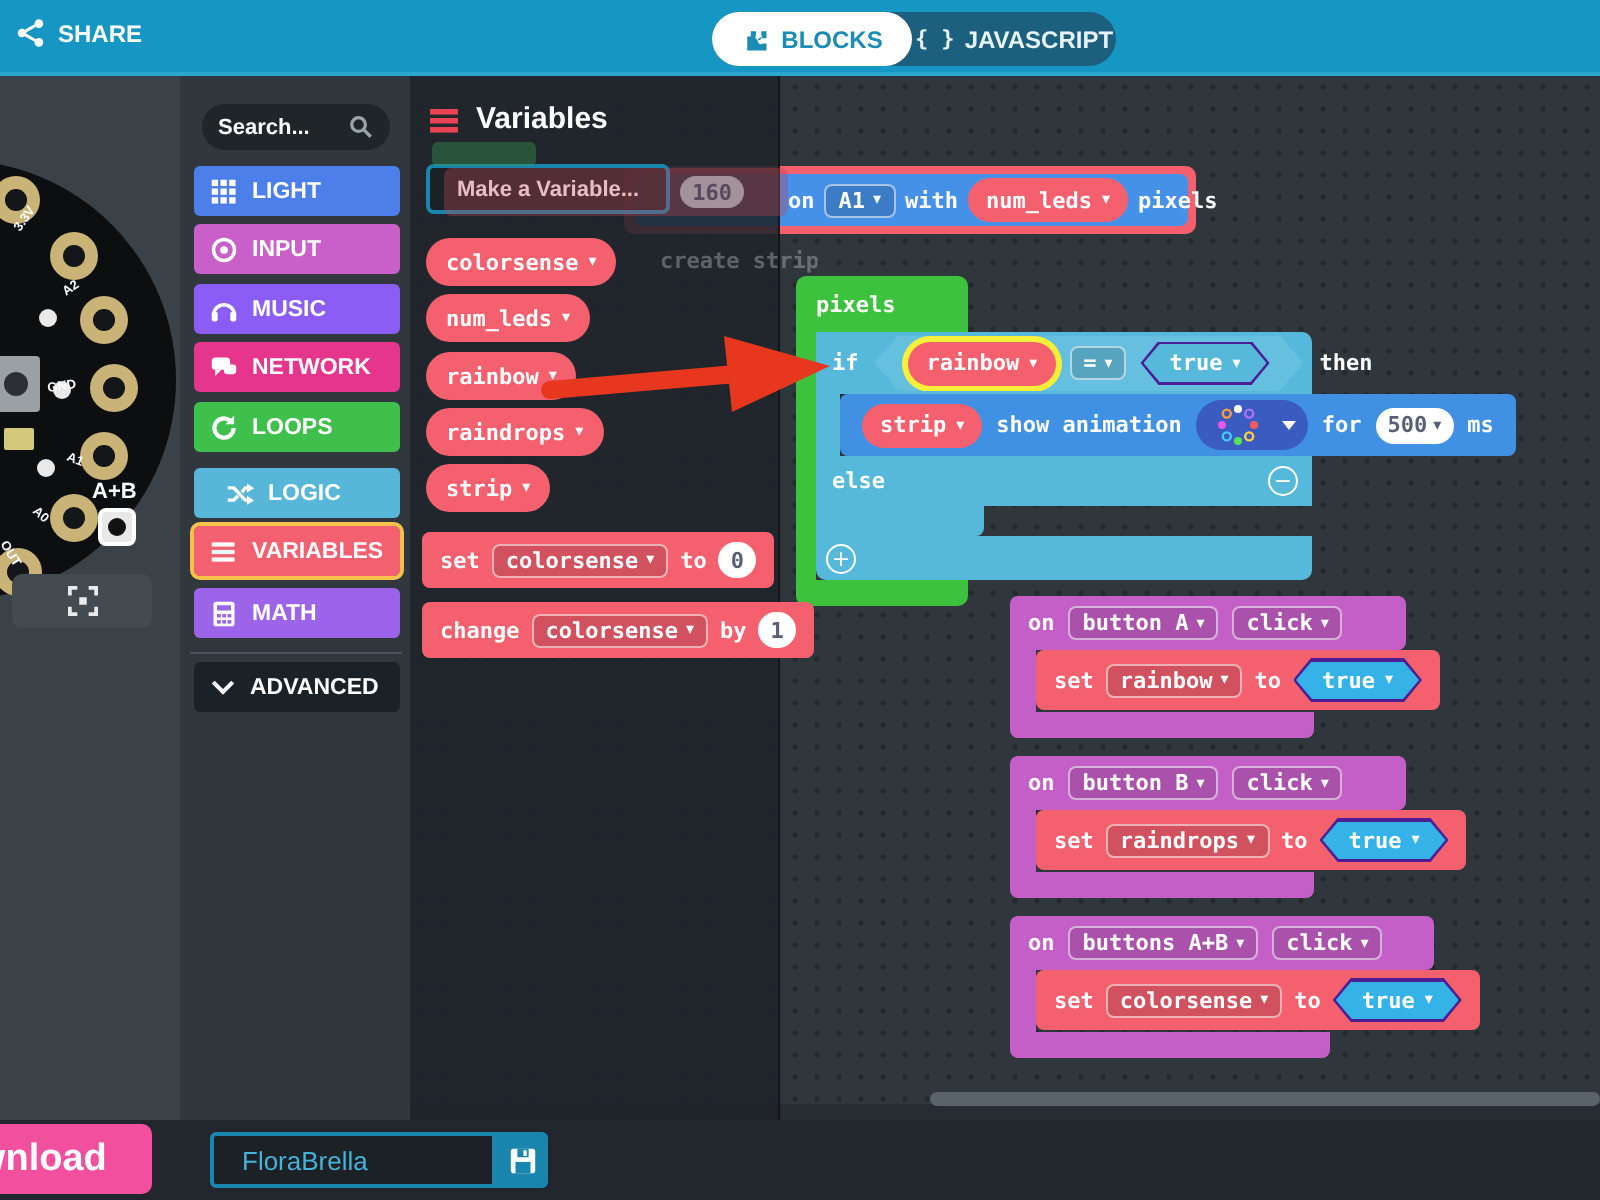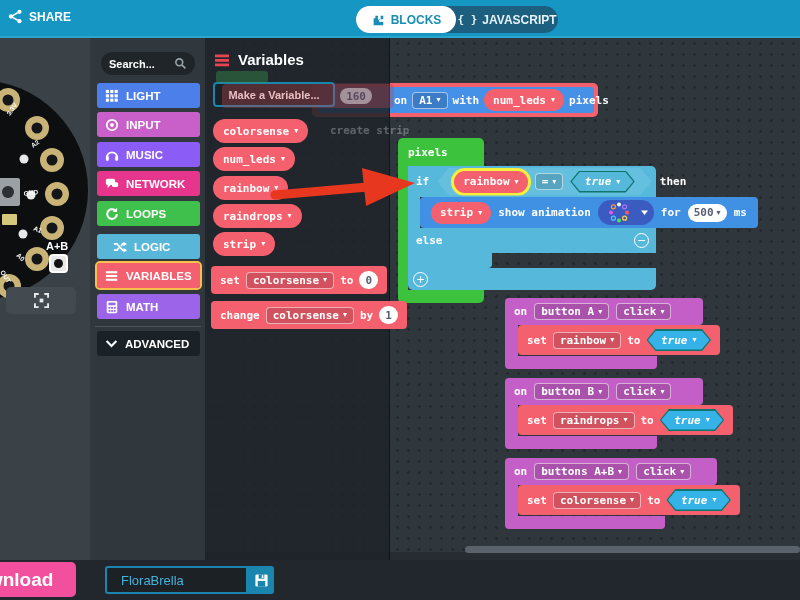--- a/index.html
+++ b/index.html
@@ -39,21 +39,21 @@
   .hscroll-thumb { left:465px; top:546px; width:335px; height:7px; background:#5a636b; border-radius:4px; z-index:3; }
 
   
   .btxt { font-family:"DejaVu Sans Mono", monospace; font-size:11px; font-weight:600; color:#fff; white-space:nowrap; }
   .caret { font-family:"DejaVu Sans", sans-serif; font-size:8px; color:#fff; line-height:1; }
   .caret-dark { color:#575e75; }
   .pill { display:inline-flex; align-items:center; gap:5px; background:#f4606e; border-radius:13px; height:24px; padding:0 10px; }
   .pill-sm { height:22px; border-radius:11px; padding:0 9px; }
   .dd { display:inline-flex; align-items:center; gap:4px; background:rgba(0,0,0,0.14); border:1px solid rgba(255,255,255,0.55); border-radius:4px; padding:1px 6px; }
   .numoval { display:inline-flex; align-items:center; justify-content:center; gap:3px; background:#fff; border-radius:10px; height:18px; min-width:18px; padding:0 6px; color:#575e75; font-family:"DejaVu Sans Mono",monospace; font-size:11px; font-weight:bold; }
-  .hexo { display:inline-flex; background:#0f766e; clip-path:polygon(9px 0, calc(100% - 9px) 0, 100% 50%, calc(100% - 9px) 100%, 9px 100%, 0 50%); padding:1.5px;font-style:italic; }
+  .hexo { display:inline-flex; background:#4c1d95; clip-path:polygon(9px 0, calc(100% - 9px) 0, 100% 50%, calc(100% - 9px) 100%, 9px 100%, 0 50%); padding:1.5px; }
   .hexi { display:inline-flex; align-items:center; gap:5px; clip-path:polygon(8px 0, calc(100% - 8px) 0, 100% 50%, calc(100% - 8px) 100%, 8px 100%, 0 50%); padding:3px 13px; }
   .socket { display:inline-flex; align-items:center; gap:7px; background:rgba(255,255,255,0.09); clip-path:polygon(12px 0, calc(100% - 12px) 0, 100% 50%, calc(100% - 12px) 100%, 12px 100%, 0 50%); padding:3px 17px; }
   .circle-btn { width:15px; height:15px; border:1.6px solid #fff; border-radius:50%; color:#fff; display:inline-flex; align-items:center; justify-content:center; font-size:11px; line-height:1; font-family:"DejaVu Sans",sans-serif; }
 
   
   .flyout-overlay { left:205px; top:38px; width:185px; height:522px; background:rgba(30,36,42,0.87); border-right:1px solid rgba(0,0,0,0.45); z-index:10; }
   .fly { z-index:11; }
   .ghost { z-index:12;margin-top:31px; }
   .make-var { left:213px; top:82px; width:122px; height:25px; background:rgba(25,31,36,0.6); border:2px solid #1a85ad; border-radius:4px; color:#fff; font-weight:bold; font-size:11px; display:flex; align-items:center; justify-content:center;text-align:center; }
   .stmt { display:inline-flex; align-items:center; gap:6px; background:#f4606e; border-radius:4px; height:28px; padding:0 9px; }

